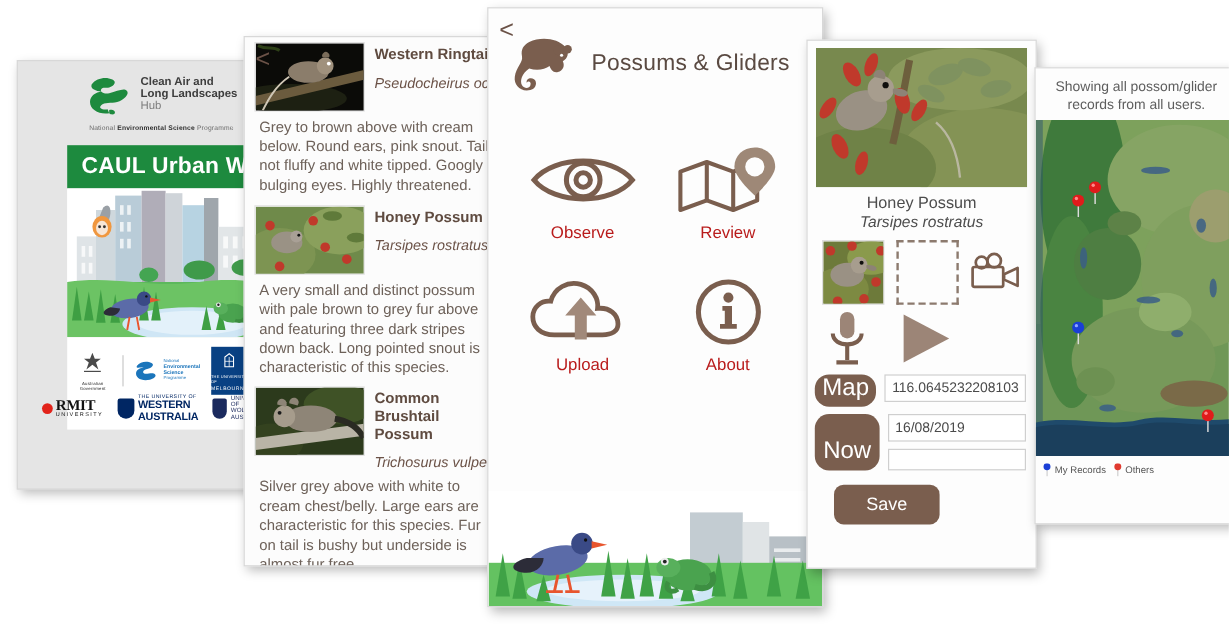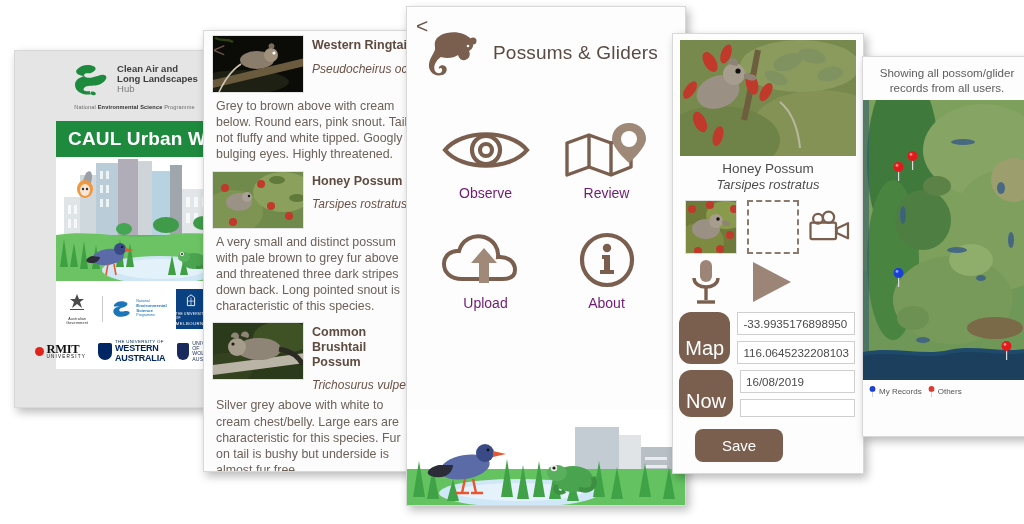--- a/index.html
+++ b/index.html
@@ -30,21 +30,21 @@
   .nesp-line { margin-top:7px; font-size:5.6px; color:#6b6b6b; letter-spacing:.15px; }
   .nesp-line b { color:#2f2f2f; }
   .green-band {
     margin-top:7px; background:#1d8a3e; color:#fff;
     font-size:19px; font-weight:bold; padding:7px 8px; letter-spacing:.2px;
     white-space:nowrap; text-align:left; padding-left:12px;
   }
   .city-art { position:relative; height:124px; overflow:hidden; background:#fff; }
   .logos-zone { padding:8px 6px 6px; background:#fff; }
   .logo-row { display:flex; align-items:center; justify-content:center; gap:9px; }
-  .logo-row.r2 { margin-top:11px; gap:12px; }
+  .logo-row.r2 { gap:12px; }
   .logo-box { display:flex; align-items:center; gap:3px; }
   .sep-v { width:1px; height:26px; background:#c9c9c9; }
   .tiny-cap { font-size:3.6px; color:#222; text-align:center; letter-spacing:.2px; }
   .uni-melb { background:#094183; color:#fff; width:42px; height:40px; display:flex;
               flex-direction:column; align-items:center; justify-content:center; gap:1px;}
   .uni-melb .ml { font-size:3.3px; letter-spacing:.2px; }
   .rmit-wrap { display:flex; align-items:center; gap:2px;}
   .rmit-dot { width:9px; height:9px; border-radius:50%; background:#e2231a; }
   .rmit-t { line-height:1; }
   .rmit-t .big { font-size:12.5px; font-weight:bold; letter-spacing:-.3px; color:#111; font-family:"Liberation Serif", serif;}
@@ -71,21 +71,21 @@
   .sp-common.wrap { white-space:normal; }
   .sp-sci { font-size:12px; font-style:italic; color:#6b5247; margin-top:9px; white-space:nowrap;}
   .sp-desc { font-size:12.4px; color:#6d6159; line-height:1.3; padding:5px 2px 2px 4px; }
 
   
   #panel-menu { left: 406px; top: 6px; width: 280px; height: 500px; background:#fdfdfd; }
   .menu-head { display:flex; align-items:center; gap:6px; padding: 22px 10px 0 14px; }
   .menu-title { font-size:19px; color:#5a4a42; letter-spacing:.2px; }
   .menu-grid { display:grid; grid-template-columns:1fr 1fr; row-gap:30px; padding: 44px 18px 0; }
   .menu-cell { display:flex; flex-direction:column; align-items:center; gap:6px; cursor:pointer;}
-  .menu-cell .lbl { font-size:14px; color:#701a75; }
+  .menu-cell .lbl { font-size:14px; color:#b91c1c; }
   .menu-art { position:absolute; left:0; right:0; bottom:0; height:96px; overflow:hidden; }
 
   
   #panel-form { left: 672px; top: 33px; width: 192px; height: 441px; background:#fdfdfd; }
   .form-photo { width:176px; height:116px; margin: 6px auto 0; overflow:hidden; }
   .form-common { text-align:center; font-size:13.5px; color:#4d4d4d; margin-top:5px;}
   .form-sci { text-align:center; font-size:13px; font-style:italic; color:#4d4d4d; margin-top:1px;}
   .media-row { display:flex; align-items:center; gap:10px; padding: 8px 12px 0; }
   .media-thumb { width:52px; height:54px; overflow:hidden; border:1px solid #ddd; flex:none;}
   .dash-box { width:52px; height:54px; border:2px dashed #8c7a6e; flex:none; }
@@ -328,21 +328,21 @@
               <ellipse cx="64" cy="8" rx="8" ry="4"></ellipse>
                 <ellipse cx="84" cy="26" rx="8" ry="4"></ellipse>
             </g>
           </svg>
         </div>
         <div class="sp-names">
           <div class="sp-common">Honey Possum</div>
           <div class="sp-sci">Tarsipes rostratus</div>
         </div>
       </div>
-      <div class="sp-desc">A very small and distinct possum with pale brown to grey fur above and threatened three dark stripes down back. Long pointed snout is characteristic of this species.</div>
+      <div class="sp-desc">A very small and distinct possum with pale brown to grey fur above and featuring three dark stripes down back. Long pointed snout is characteristic of this species.</div>
     </div>
 
     <div class="sp-item">
       <div class="sp-row">
         <div class="sp-thumb">
           <svg width="92" height="58" viewBox="0 0 92 58" preserveAspectRatio="none">
             <rect width="92" height="58" fill="#2c3a1c"></rect>
             <ellipse cx="70" cy="14" rx="30" ry="16" fill="#3f5226"></ellipse>
             <ellipse cx="14" cy="46" rx="26" ry="16" fill="#34421f"></ellipse>
             <path d="M0 42 L92 30 L92 40 L0 52 Z" fill="#b9b4a6"></path>
@@ -536,21 +536,20 @@
       </svg>
       <svg width="48" height="48" viewBox="0 0 48 48">
         <path d="M6 4 L44 24 L6 44 Z" fill="#9c8577"></path>
       </svg>
     </div>
 
     <div class="field-rows">
       <div class="fr">
         <button class="pill-btn">Map</button>
         <div class="fcol">
-          <div class="tf">-33.9935176898950</div>
           <div class="tf">116.0645232208103</div>
         </div>
       </div>
       <div class="fr" style="margin-top:6px">
         <button class="pill-btn">Now</button>
         <div class="fcol">
           <div class="tf">16/08/2019</div>
           <div class="tf empty"></div>
         </div>
       </div>

